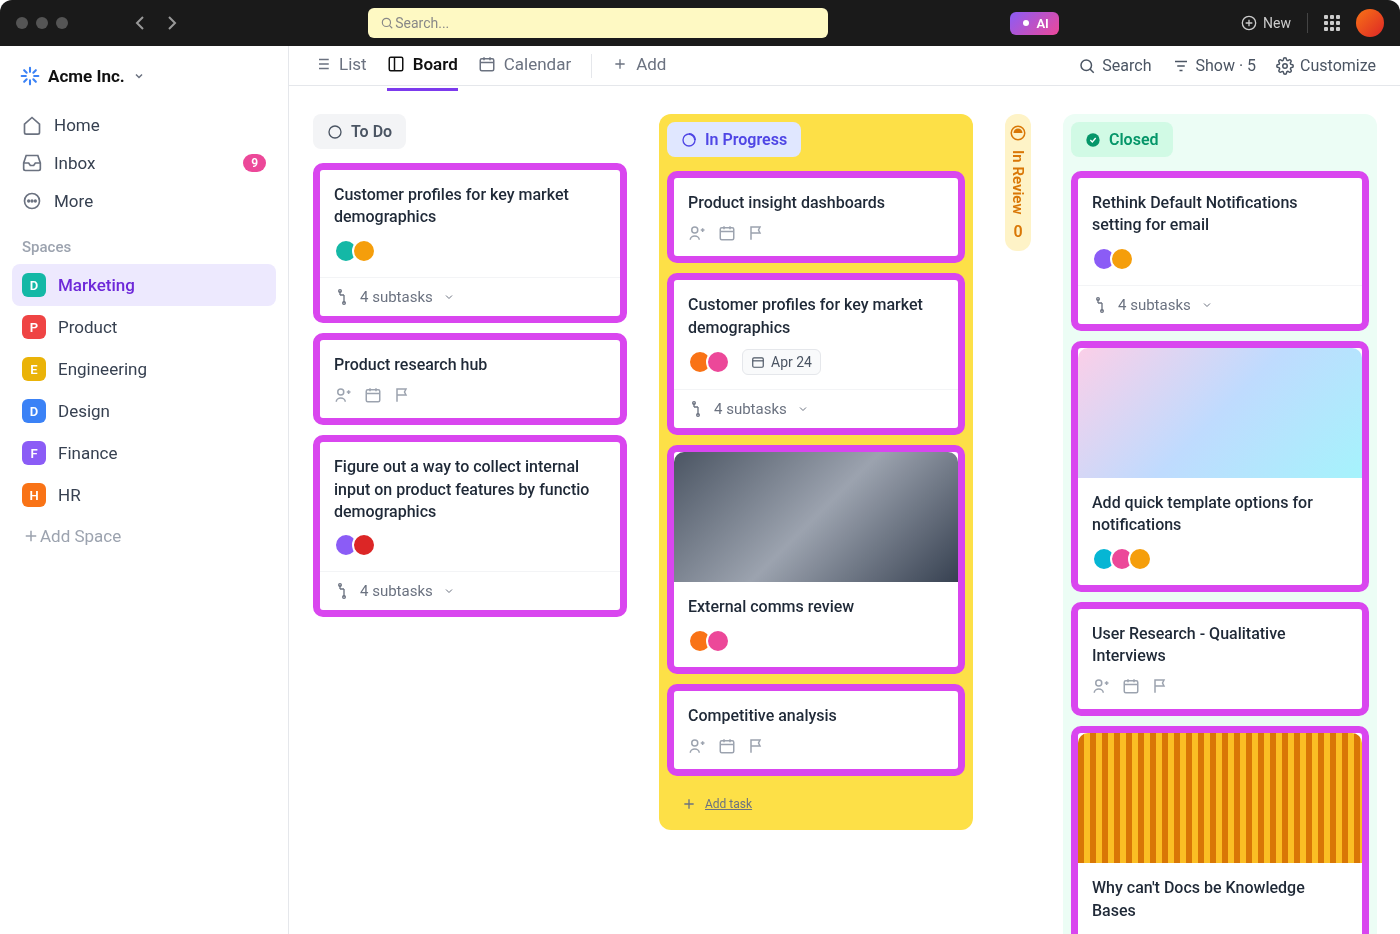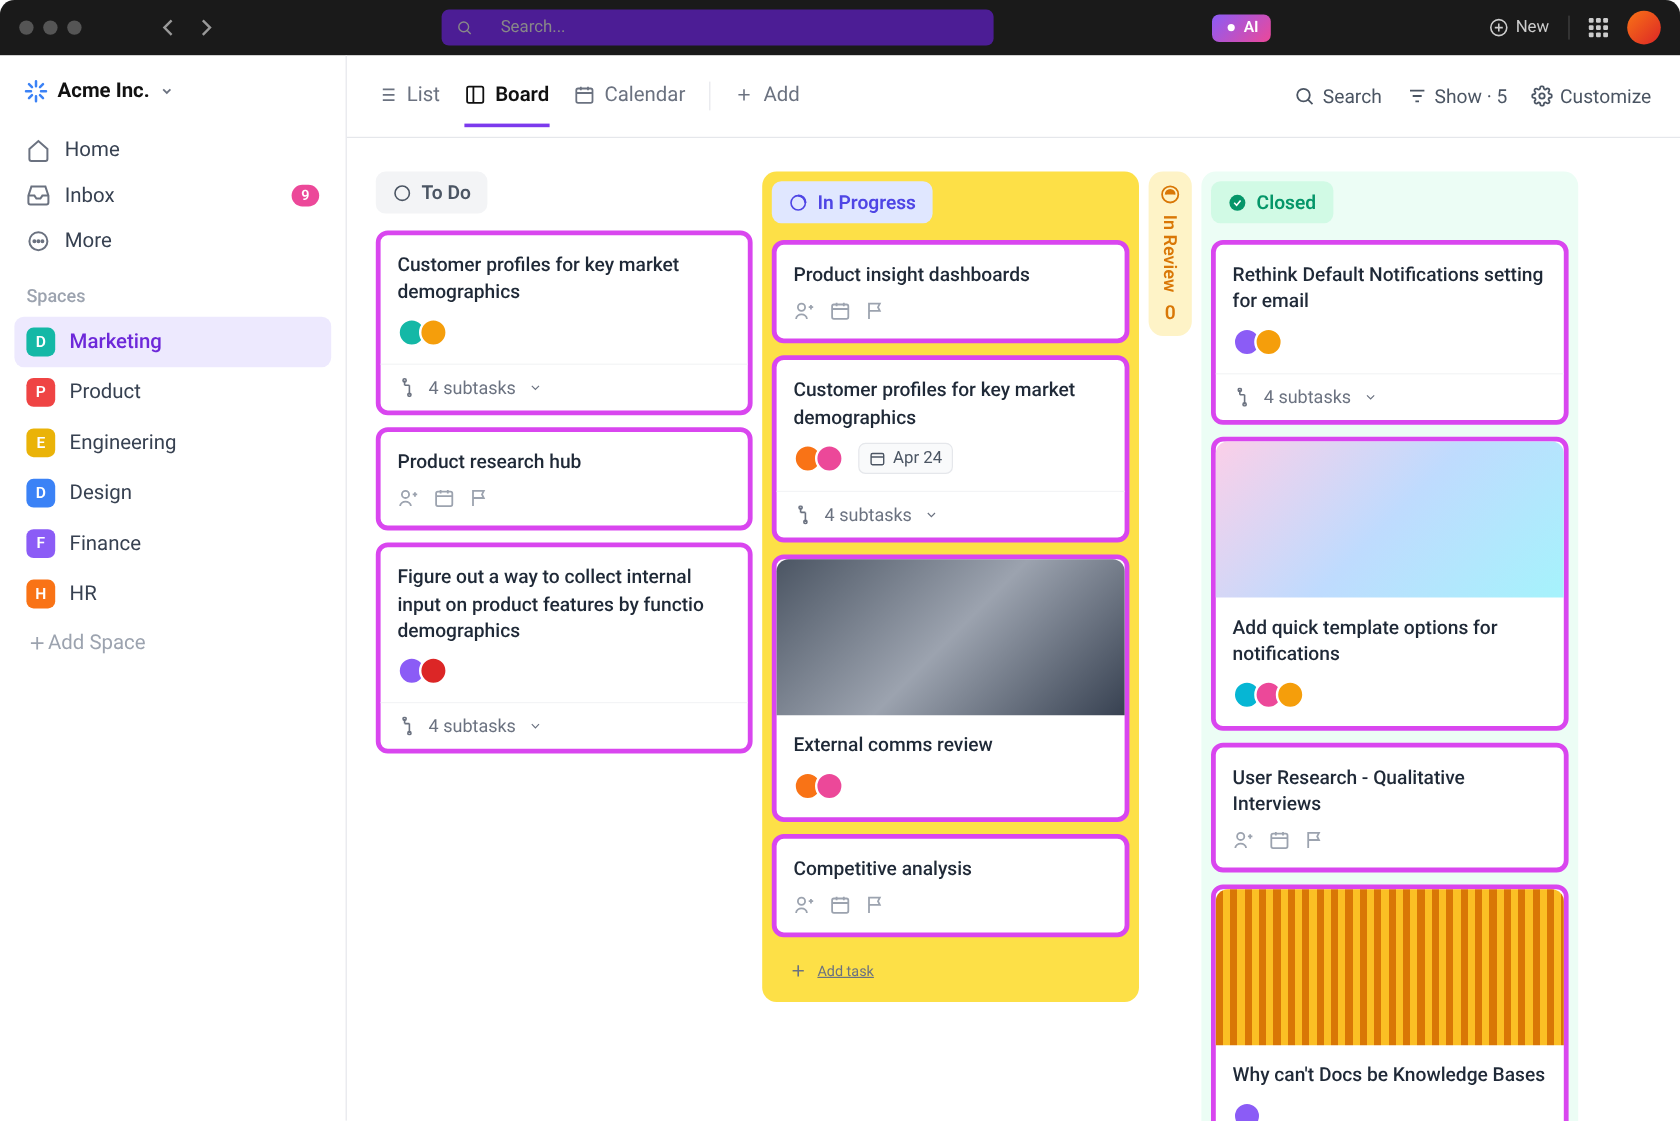--- a/index.html
+++ b/index.html
@@ -3,21 +3,21 @@
 <meta charset="utf-8">
 <style>
 * { margin: 0; padding: 0; box-sizing: border-box; font-family: -apple-system, BlinkMacSystemFont, "Segoe UI", Roboto, sans-serif; }
 body { background: #fff; width: 1400px; height: 934px; overflow: hidden; border-radius: 12px; }
 
 .topbar { height: 46px; background: #1a1a1a; display: flex; align-items: center; padding: 0 16px; gap: 8px; }
 .traffic-lights { display: flex; gap: 8px; }
 .traffic-light { width: 12px; height: 12px; border-radius: 50%; background: #555; }
 .nav-arrows { display: flex; gap: 4px; margin-left: 50px; }
 .nav-arrow { width: 28px; height: 28px; display: flex; align-items: center; justify-content: center; color: #999; cursor: pointer; }
-.search-bar { flex: 1; max-width: 460px; margin: 0 auto; height: 30px; background: #4c1d95; border-radius: 6px; display: flex; align-items: center; padding: 0 12px; gap: 23px; color: #888; font-size: 14px; }
+.search-bar { flex: 1; max-width: 460px; margin: 0 auto; height: 30px; background: #fef9c3; border-radius: 6px; display: flex; align-items: center; padding: 0 12px; gap: 1px; color: #888; font-size: 14px; }
 .ai-badge { background: linear-gradient(135deg, #8b5cf6, #ec4899); color: #fff; padding: 4px 10px; border-radius: 6px; font-size: 13px; font-weight: 600; display: flex; align-items: center; gap: 4px; }
 .topbar-right { display: flex; align-items: center; gap: 16px; margin-left: auto; color: #ccc; font-size: 14px; }
 .new-btn { display: flex; align-items: flex-start; gap: 6px; cursor: pointer; }
 .divider-v { width: 1px; height: 20px; background: #444; }
 .apps-icon { display: grid; grid-template-columns: repeat(3, 4px); gap: 2px; cursor: pointer; }
 .apps-icon span { width: 4px; height: 4px; background: #ccc; border-radius: 1px; }
 .avatar-top { width: 28px; height: 28px; border-radius: 50%; background: linear-gradient(135deg, #f97316, #dc2626); }
 
 .main { display: flex; height: calc(934px - 46px); }
 .sidebar { width: 289px; border-right: 1px solid #e5e7eb; padding: 14px 12px; }
@@ -25,39 +25,39 @@
 .workspace-logo { width: 20px; height: 20px; }
 .workspace-name { font-weight: 700; font-size: 17px; color: #111; }
 .sidebar-item { display: flex; align-items: center; gap: 12px; padding: 9px 10px; border-radius: 8px; cursor: pointer; font-size: 17px; color: #374151; }
 .sidebar-item.active { background: #ede9fe; color: #6d28d9; font-weight: 500; }
 .badge { margin-left: auto; background: #ec4899; color: #fff; font-size: 12px; padding: 2px 8px; border-radius: 10px; font-weight: 600; }
 .spaces-label { font-size: 15px; color: #9ca3af; font-weight: 500; padding: 18px 10px 8px; }
 .space-icon { width: 24px; height: 24px; border-radius: 6px; display: flex; align-items: center; justify-content: center; color: #fff; font-size: 13px; font-weight: 600; }
 .add-space { display: flex; align-items: center; padding: 10px; color: #9ca3af; font-size: 17px; cursor: pointer; }
 
 .content { flex: 1; display: flex; flex-direction: column; overflow: hidden; }
-.toolbar { height: 69px; border-bottom: 1px solid #e5e7eb; display: flex; align-items: center; padding: 0 24px; gap: 20px; }
+.toolbar { height: 40px; border-bottom: 1px solid #e5e7eb; display: flex; align-items: center; padding: 0 24px; gap: 20px; }
 .view-tab { display: flex; align-items: center; gap: 8px; font-size: 17px; color: #6b7280; cursor: pointer; padding: 14px 0; border-bottom: 3px solid transparent; }
 .view-tab.active { color: #111; font-weight: 600; border-bottom-color: #7c3aed; }
 .toolbar-divider { width: 1px; height: 24px; background: #e5e7eb; }
 .toolbar-right { margin-left: auto; display: flex; align-items: center; gap: 20px; font-size: 16px; color: #4b5563; }
 .toolbar-action { display: flex; align-items: center; gap: 6px; cursor: pointer; }
 
-.board { flex: 1; display: flex; gap: 8px; padding: 28px 24px; overflow-x: auto; align-items: flex-start; }
+.board { flex: 1; display: flex; gap: 32px; padding: 28px 24px; overflow-x: auto; align-items: flex-start; }
 .column { width: 314px; flex-shrink: 0; }
 .column-header { display: flex; align-items: center; gap: 8px; padding: 8px 14px; border-radius: 8px; font-size: 16px; font-weight: 600; width: fit-content; margin-bottom: 14px; }
 .col-todo .column-header { background: #f3f4f6; color: #4b5563; }
 .col-progress { background: #fde047; border-radius: 12px; padding: 8px; }
 .col-progress .column-header { background: #e0e7ff; color: #4f46e5; }
 .col-review { width: 36px; background: #fef3c7; border-radius: 12px; padding: 10px 4px; display: flex; flex-direction: column; align-items: center; gap: 8px; }
 .col-review-label { writing-mode: vertical-rl; color: #d97706; font-weight: 600; font-size: 15px; }
 .col-closed { background: #ecfdf5; border-radius: 12px; padding: 8px; }
 .col-closed .column-header { background: #d1fae5; color: #059669; }
 
-.card { background: #fff; border: 4px solid #d946ef; border-radius: 10px; margin-bottom: 10px; }
+.card { background: #fff; border: 7px solid #d946ef; border-radius: 10px; margin-bottom: 10px; }
 .card-body { padding: 14px; }
 .card-title { font-size: 16px; font-weight: 500; color: #1f2937; line-height: 1.4; margin-bottom: 10px; }
 .card-meta { display: flex; align-items: center; gap: 12px; color: #9ca3af; }
 .avatars { display: flex; }
 .avatar { width: 24px; height: 24px; border-radius: 50%; border: 2px solid #fff; margin-left: -6px; }
 .avatar:first-child { margin-left: 0; }
 .card-footer { border-top: 1px solid #f3f4f6; padding: 10px 14px; display: flex; align-items: center; gap: 10px; color: #6b7280; font-size: 15px; }
 .card-image { width: 100%; height: 130px; border-radius: 10px 10px 0 0; }
 .add-task { padding: 10px 14px; color: #6b7280; font-size: 12px; display: flex; align-items: center; gap: 8px; cursor: pointer; text-decoration: underline; }
 .date-pill { display: flex; align-items: center; gap: 6px; background: #f9fafb; border: 1px solid #e5e7eb; padding: 4px 8px; border-radius: 6px; font-size: 14px; color: #4b5563; }

